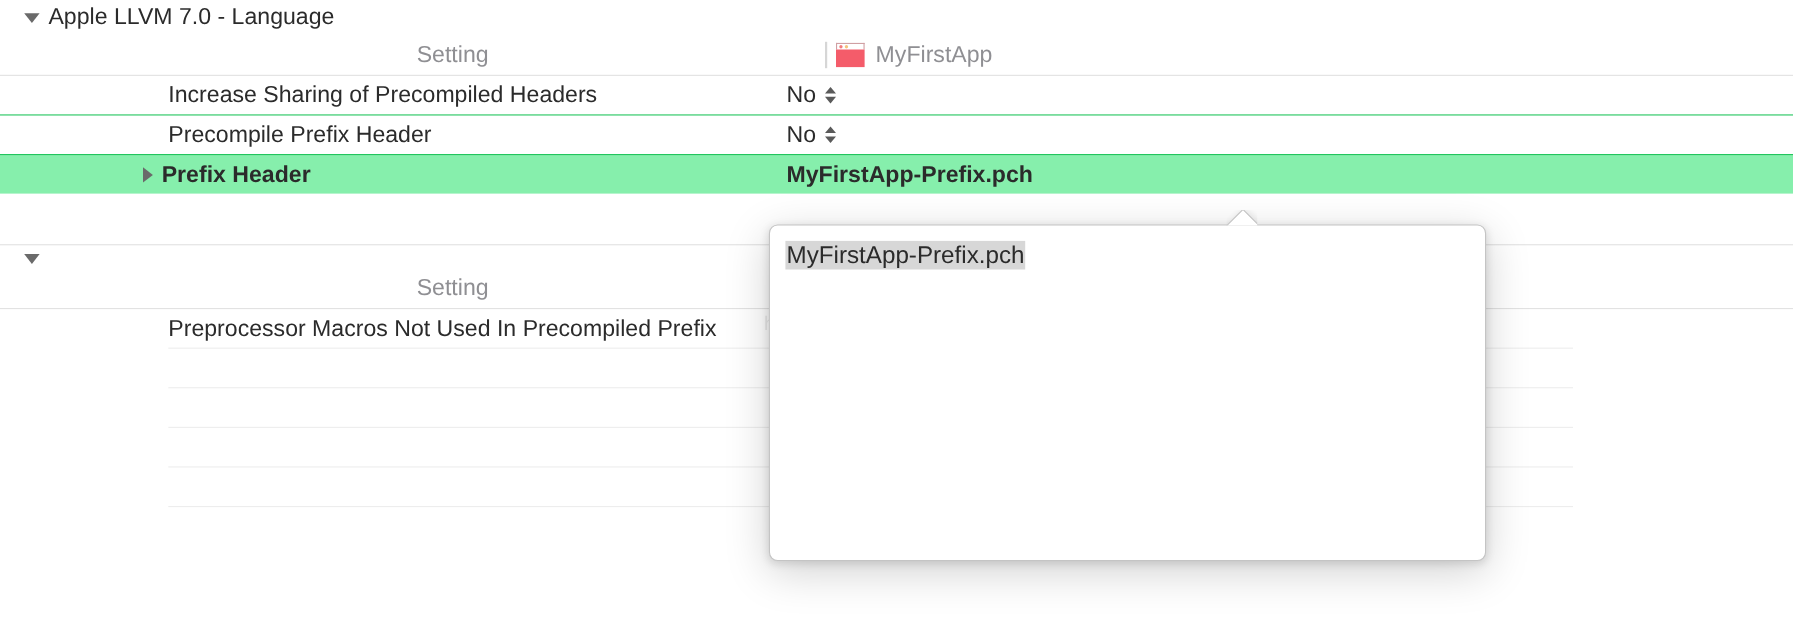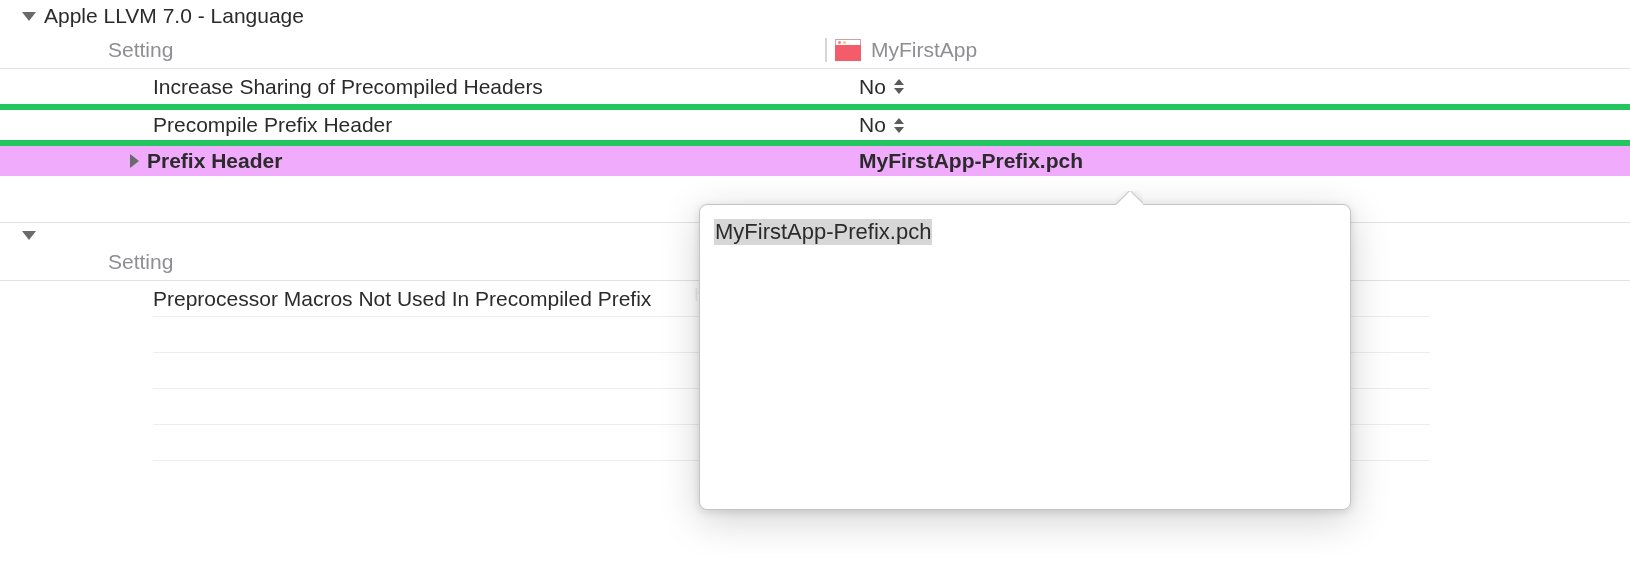--- a/index.html
+++ b/index.html
@@ -44,27 +44,29 @@
       margin-left: 2px;
     }
     .column-header {
       display: flex;
       align-items: center;
       color: #8f8f93;
       font-size: 21px;
       padding: 6px 0 6px 0;
     }
     .col-setting {
-      width: 825px;
+      width: 715px;
       padding-left: 108px;
+      text-align: center;
     }
     .col-value {
       flex: 1;
       display: flex;
       align-items: center;
+      margin-left: 35px;
     }
     .col-divider {
       width: 2px;
       height: 24px;
       background: #d6d6d6;
       margin-right: 8px;
     }
     .app-icon {
       width: 26px;
       height: 22px;
@@ -96,29 +98,29 @@
       position: absolute;
       top: 6px;
       left: 0;
       right: 0;
       bottom: 0;
       background: #f45c6a;
     }
     .row {
       display: flex;
       align-items: center;
-      border-top: 6px solid #22c55e;
+      border-top: 1px solid #22c55e;
       font-size: 21px;
       height: 36px;
     }
     .row.first-in-group {
       border-top: 1px solid #e2e2e2;
     }
     .row-label {
-      width: 859px;
+      width: 715px;
       padding-left: 153px;
       display: flex;
       align-items: center;
     }
     .row-value {
       flex: 1;
       display: flex;
       align-items: center;
     }
     .stepper {
@@ -136,21 +138,21 @@
       border-bottom: 6px solid #5a5a5a;
     }
     .stepper .down {
       width: 0;
       height: 0;
       border-left: 5px solid transparent;
       border-right: 5px solid transparent;
       border-top: 6px solid #5a5a5a;
     }
     .row.selected {
-      background: #f0abfc;
+      background: #86efac;
     }
     .row.selected .row-label,
     .row.selected .row-value {
       font-weight: 600;
     }
     .row.selected .row-label {
       padding-left: 128px;
     }
     .section-gap {
       height: 46px;

